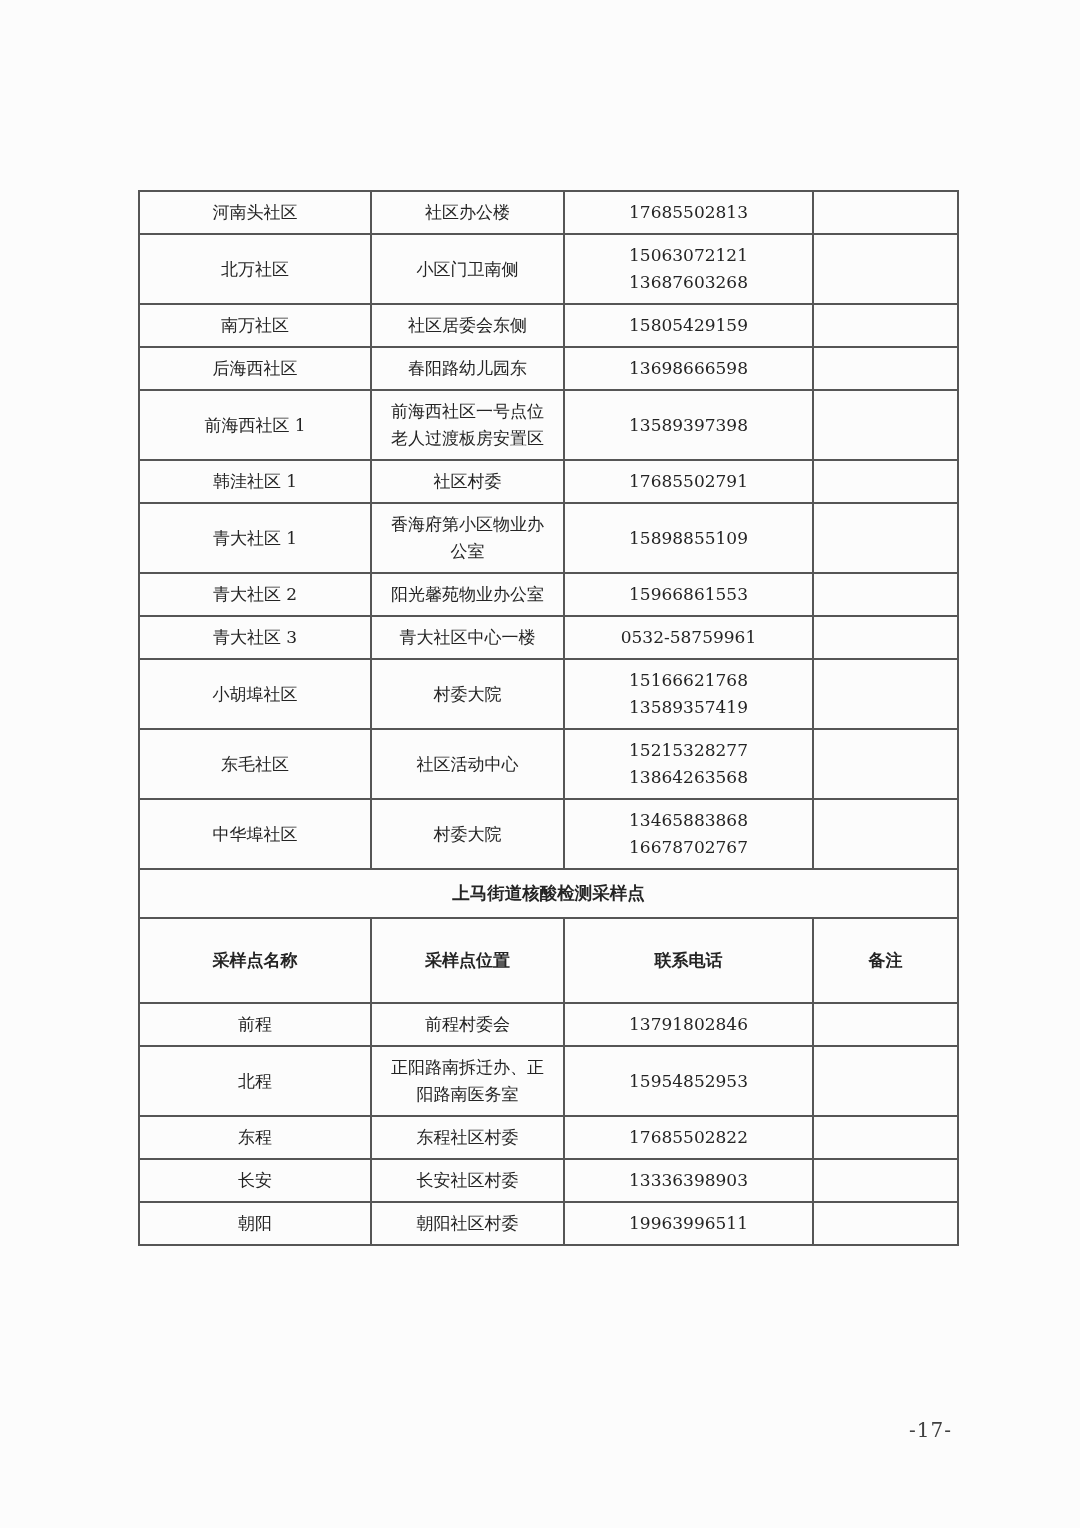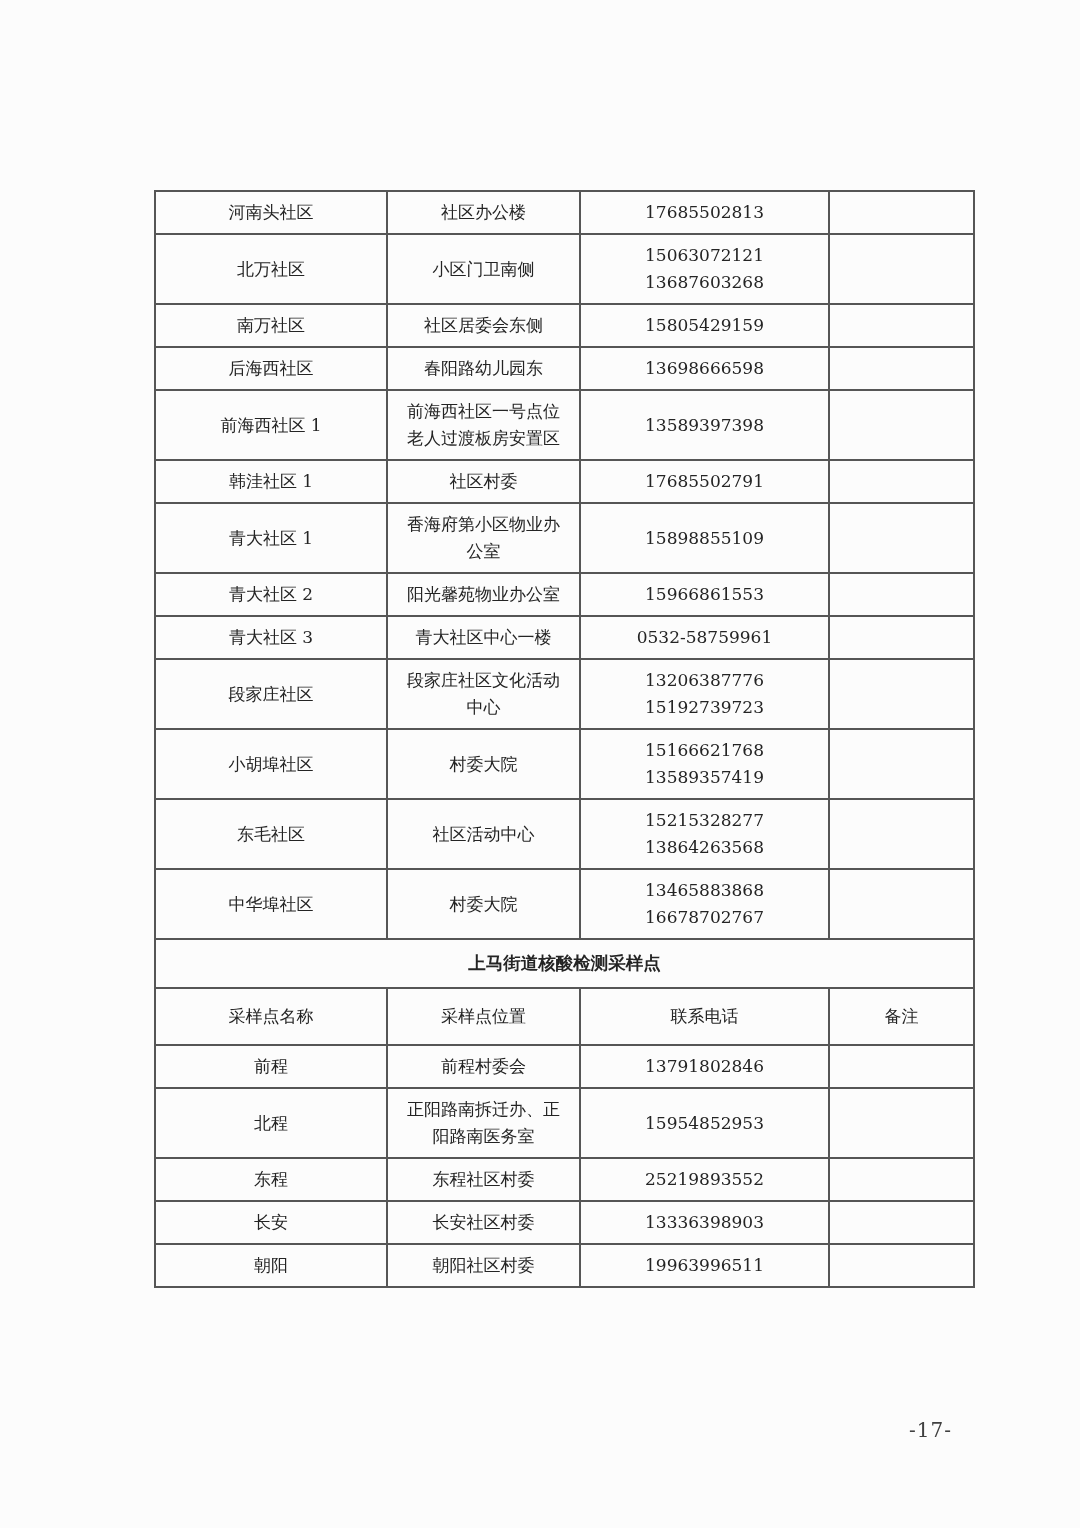--- a/index.html
+++ b/index.html
@@ -9,21 +9,21 @@
   body {
     width: 1080px;
     height: 1528px;
     position: relative;
     background: #fcfcfc;
     font-family: "DejaVu Serif", serif;
     color: #242424;
   }
   .doc-table {
     position: absolute;
-    left: 154px;
+    left: 138px;
     top: 190px;
     width: 819px;
     border-collapse: collapse;
     table-layout: fixed;
   }
   .doc-table td, .doc-table th {
     border: 2px solid #565656;
     text-align: center;
     vertical-align: middle;
     font-size: 17px;
@@ -34,23 +34,23 @@
   }
   .doc-table .cell-line {
     line-height: 27px;
   }
   .section-row td {
     font-weight: bold;
     font-size: 17.5px;
     padding: 10px 3px;
   }
   .header-row th {
-    font-weight: normal;
+    font-weight: bold;
     font-size: 17px;
-    padding: 14px 3px;
+    padding: 28px 3px;
   }
   .page-number {
     position: absolute;
     top: 1418px;
     right: 128px;
     font-size: 20px;
     color: #404040;
     letter-spacing: 1px;
   }
 </style>
@@ -166,34 +166,20 @@
       </tr>
       <tr>
         <td>
           <div class="cell-line">青大社区 3</div>
         </td>
         <td>
           <div class="cell-line">青大社区中心一楼</div>
         </td>
         <td>
           <div class="cell-line">0532-58759961</div>
-        </td>
-        <td></td>
-      </tr>
-      <tr>
-        <td>
-          <div class="cell-line">段家庄社区</div>
-        </td>
-        <td>
-          <div class="cell-line">段家庄社区文化活动</div>
-          <div class="cell-line">中心</div>
-        </td>
-        <td>
-          <div class="cell-line">13206387776</div>
-          <div class="cell-line">15192739723</div>
         </td>
         <td></td>
       </tr>
       <tr>
         <td>
           <div class="cell-line">小胡埠社区</div>
         </td>
         <td>
           <div class="cell-line">村委大院</div>
         </td>
@@ -268,21 +254,21 @@
         <td></td>
       </tr>
       <tr>
         <td>
           <div class="cell-line">东程</div>
         </td>
         <td>
           <div class="cell-line">东程社区村委</div>
         </td>
         <td>
-          <div class="cell-line">25219893552</div>
+          <div class="cell-line">17685502822</div>
         </td>
         <td></td>
       </tr>
       <tr>
         <td>
           <div class="cell-line">长安</div>
         </td>
         <td>
           <div class="cell-line">长安社区村委</div>
         </td>

